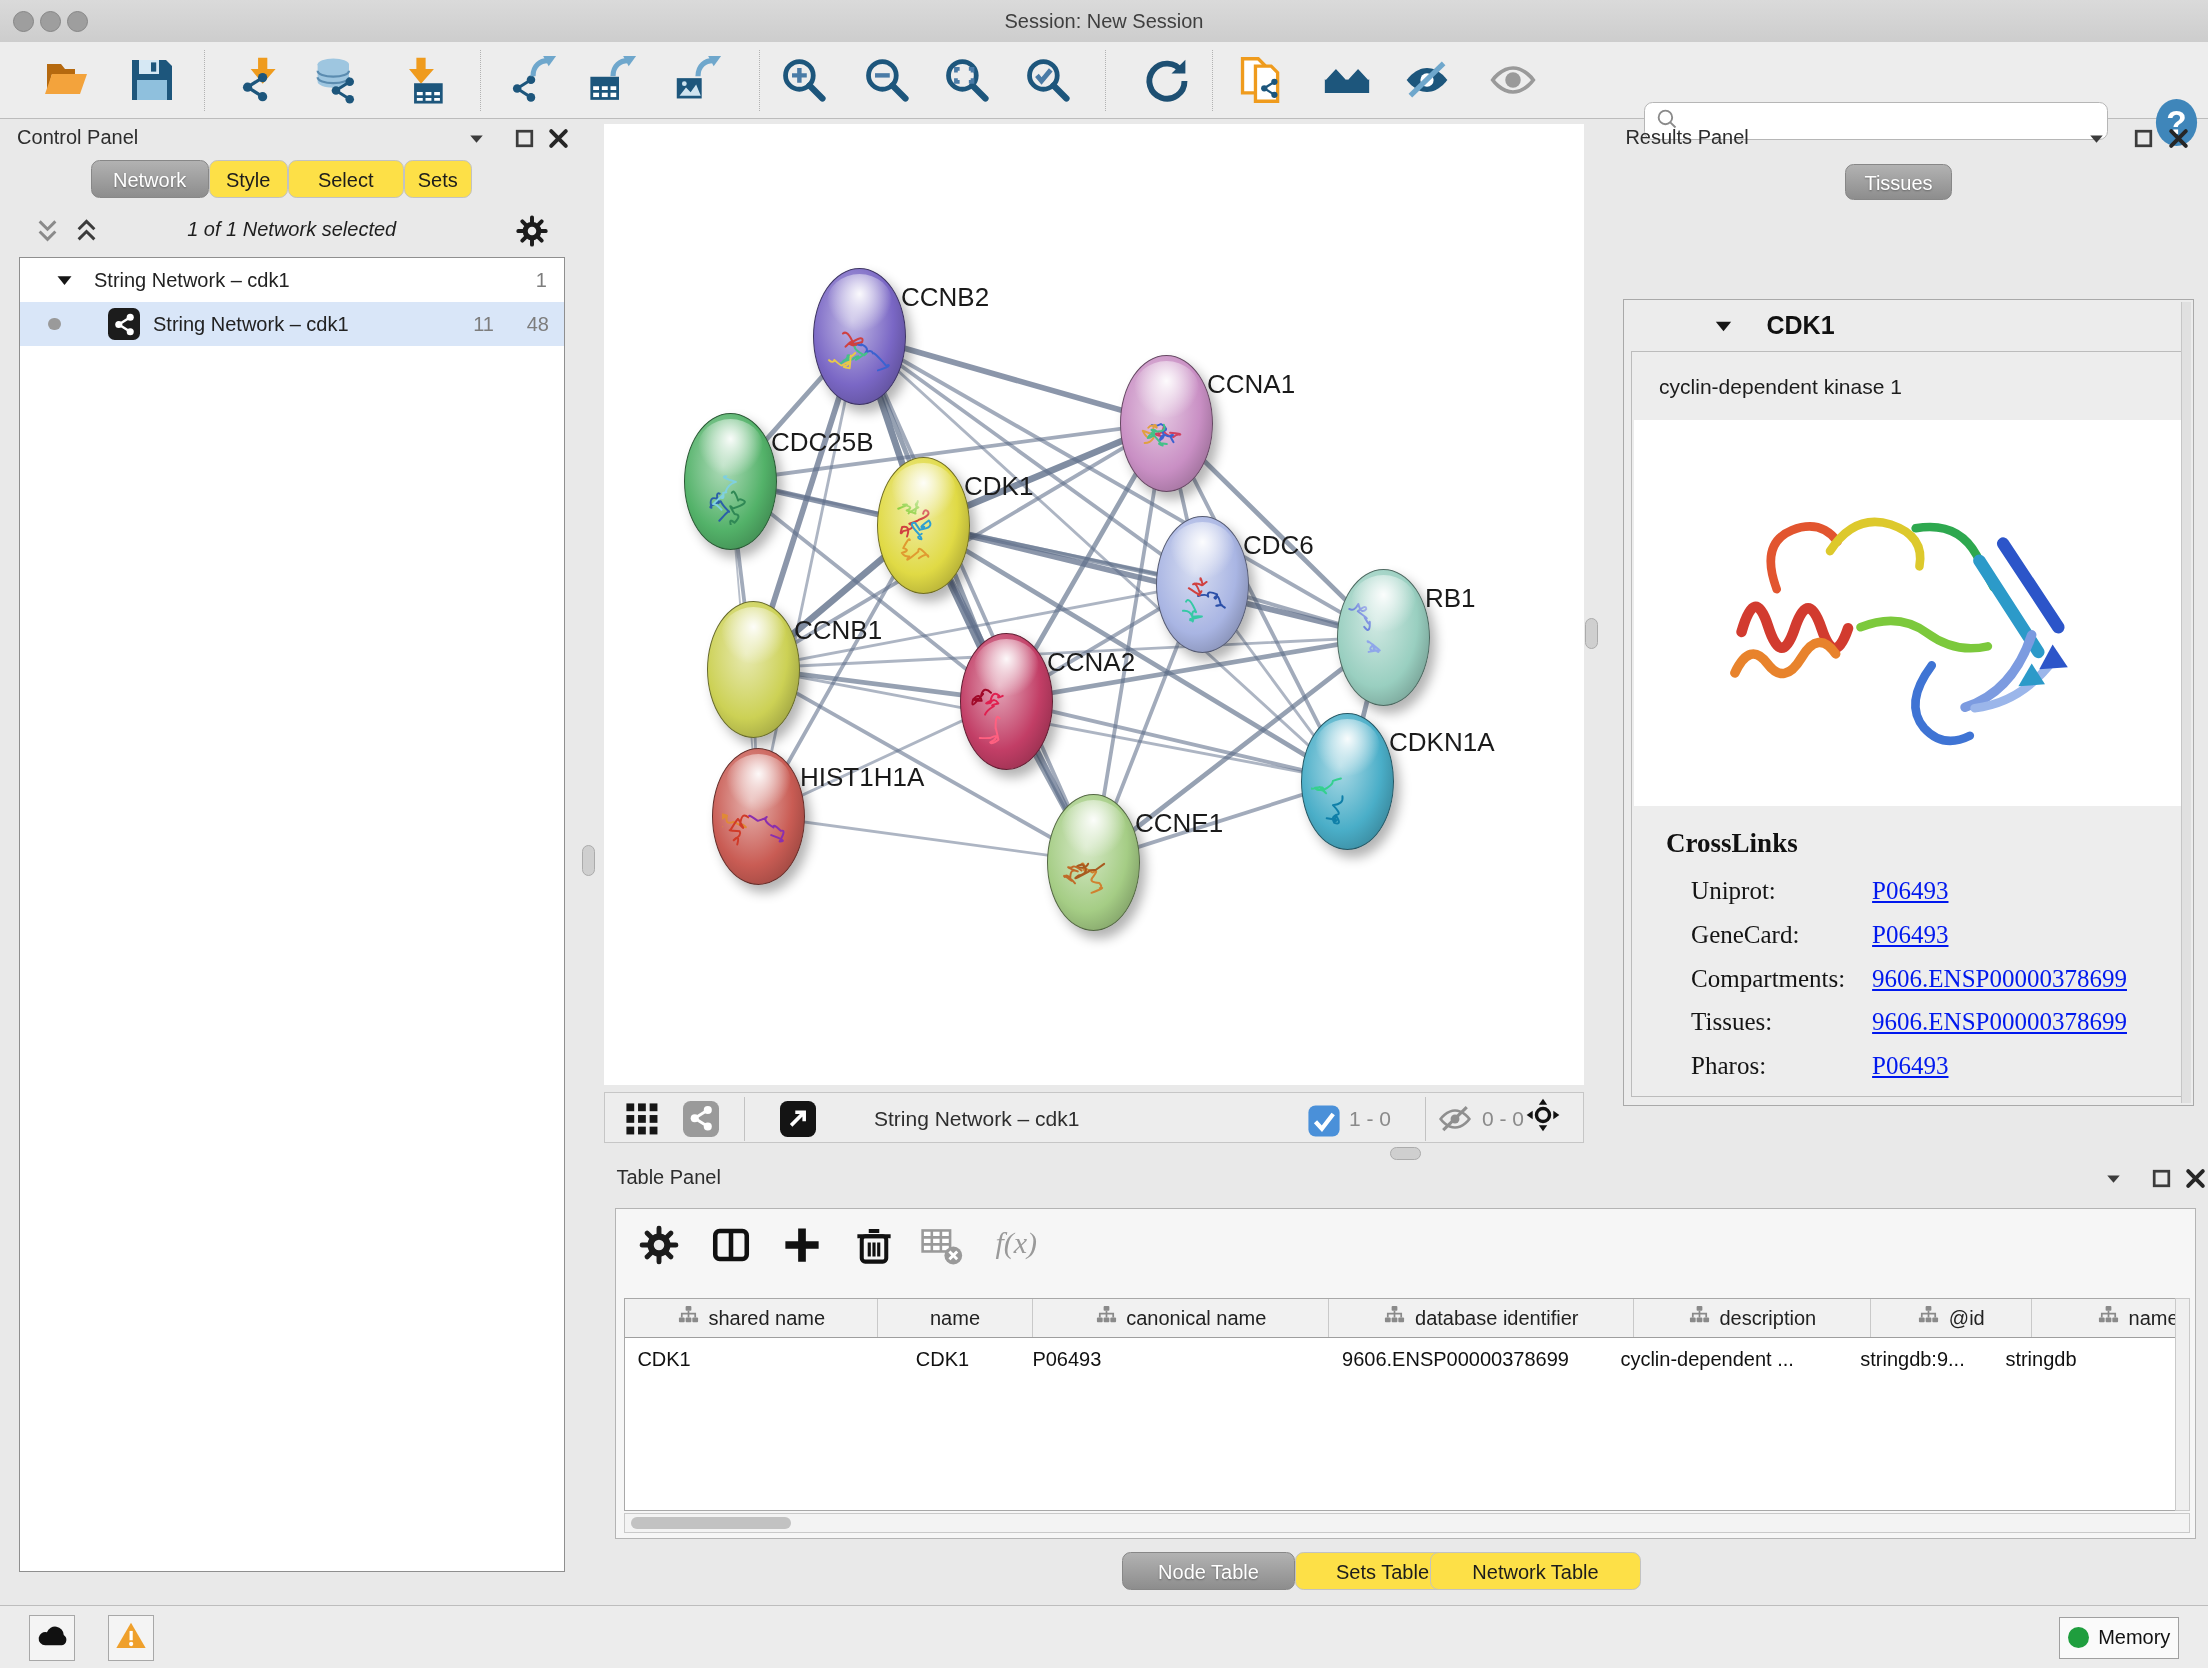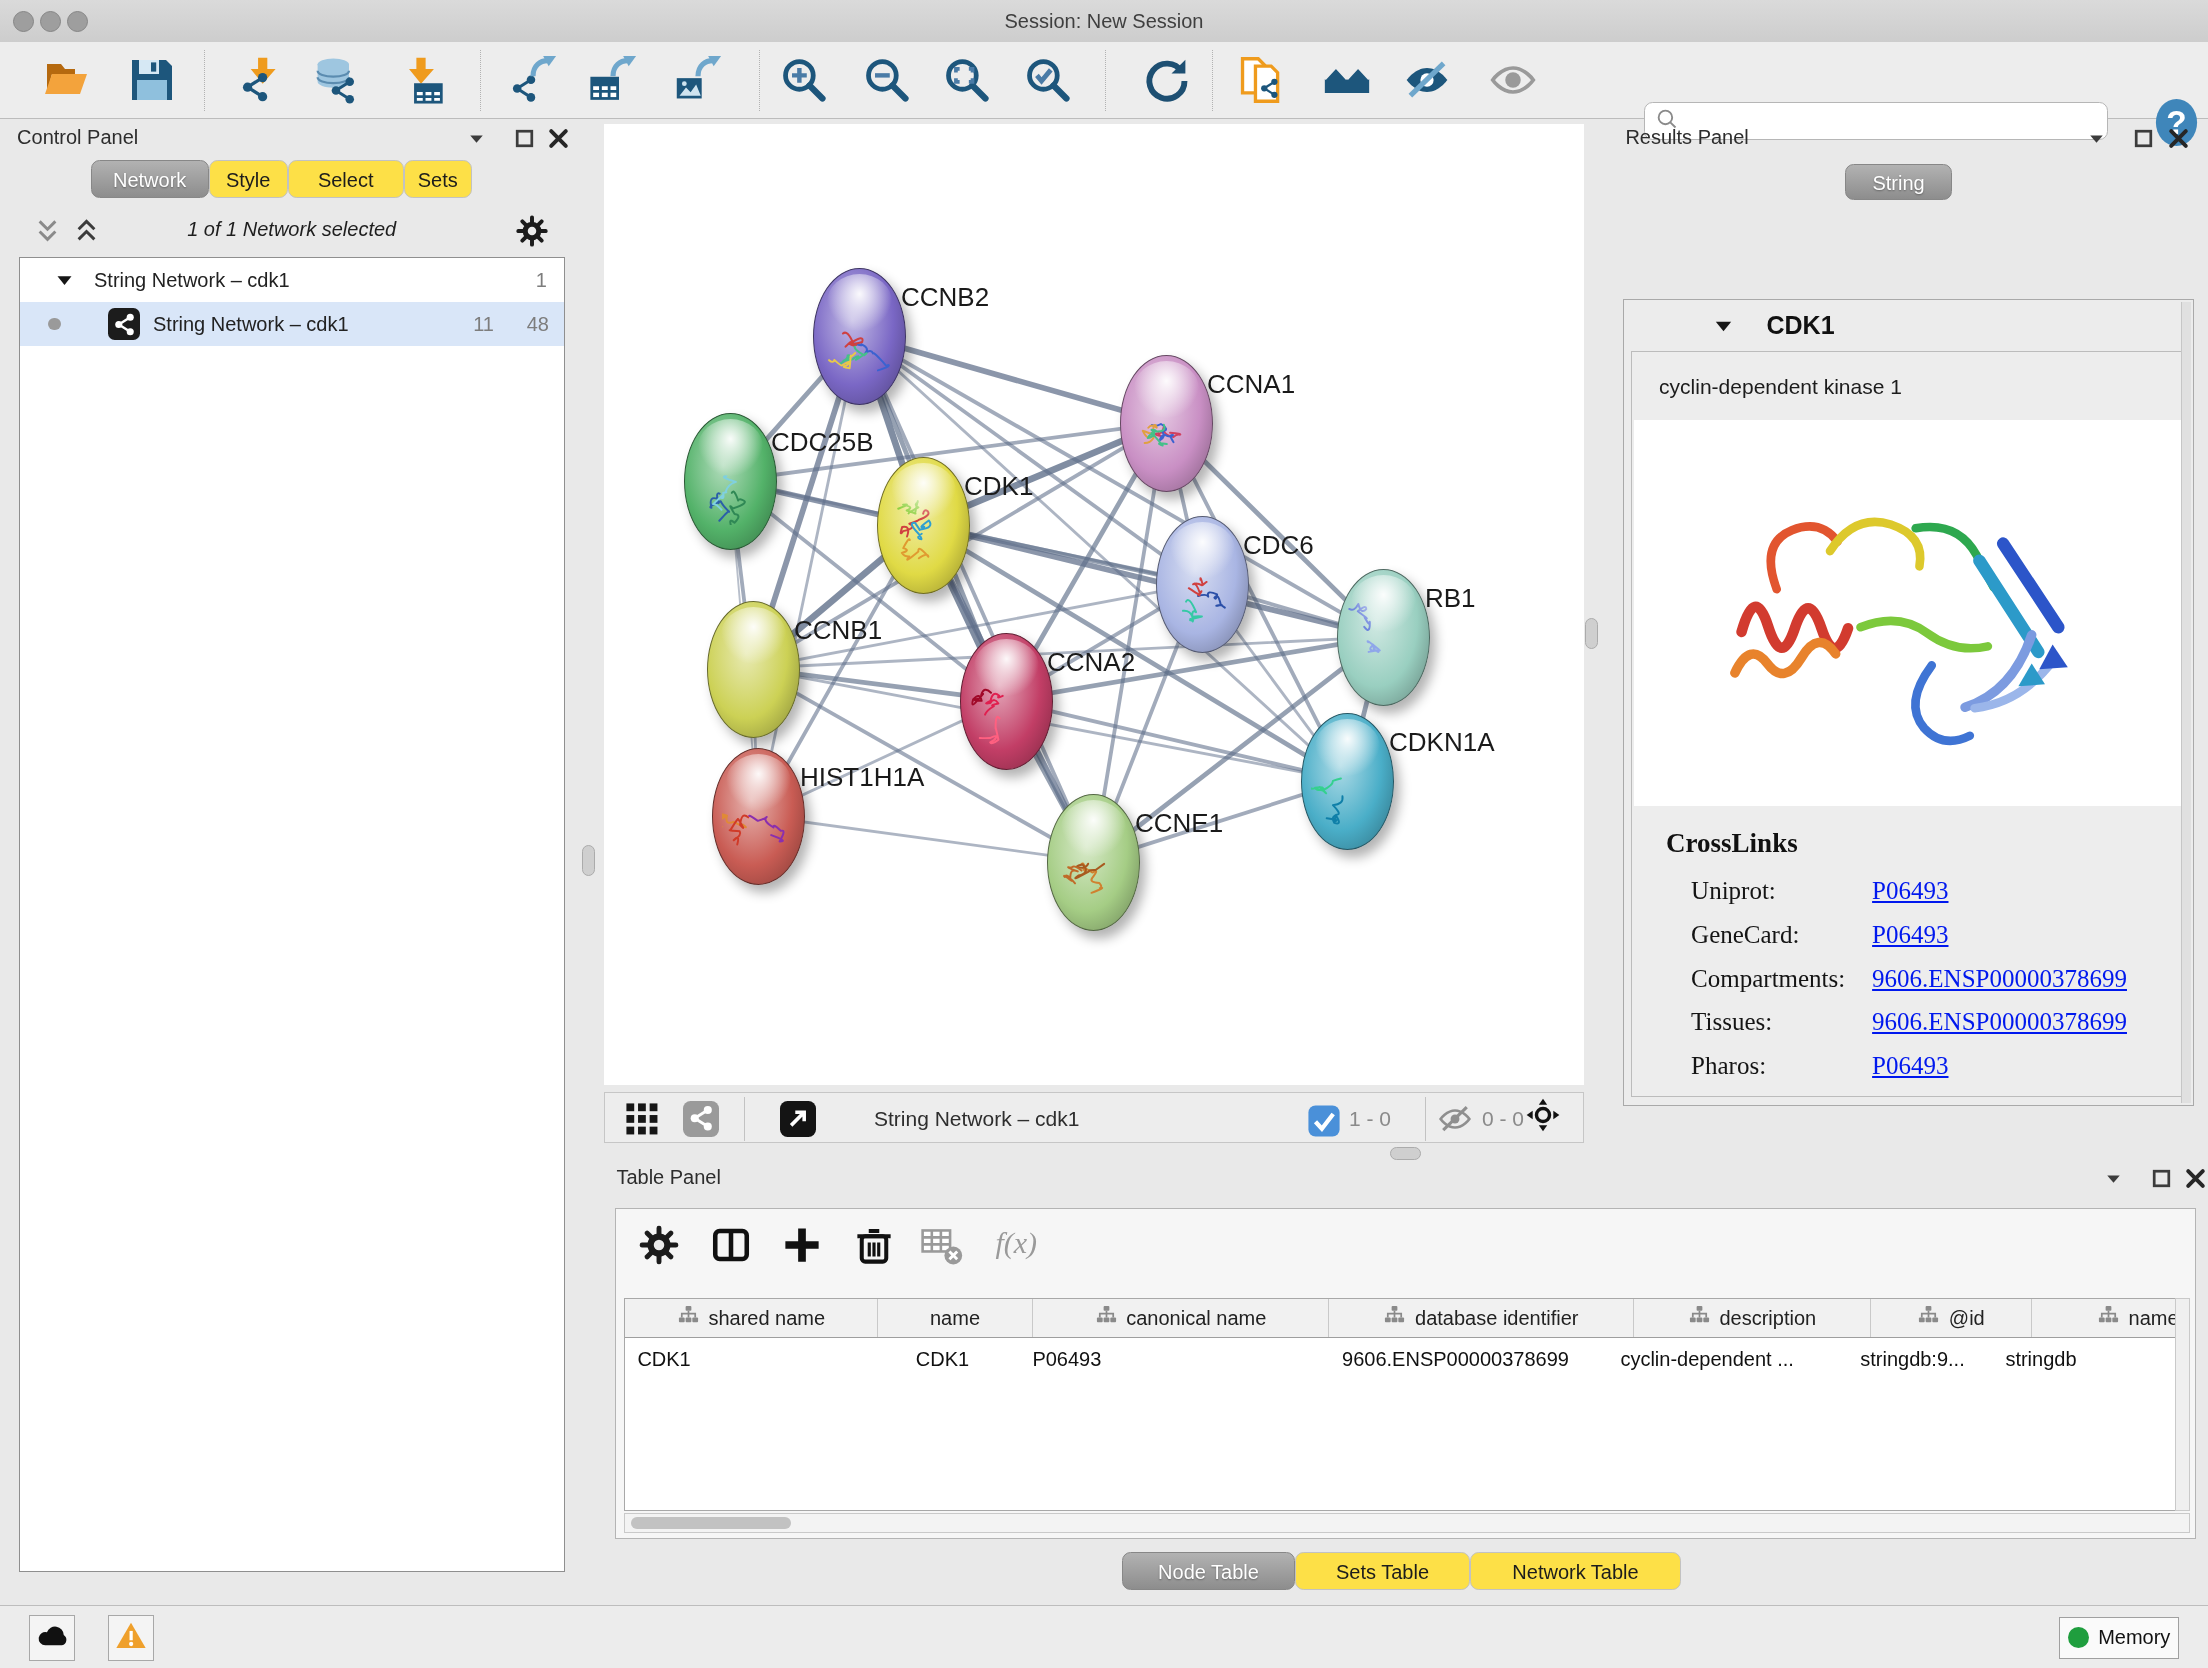--- a/index.html
+++ b/index.html
@@ -554,21 +554,21 @@
   <div class="panel-title abs" style="left:12.4px;top:3.8px">Results Panel</div>
   <span class="hdr-ic" style="left:471px;top:3.8px"><svg viewBox="0 0 24 24">
         <path d="M6 9l6 7 6-7z" fill="#3c3c3c"></path>
       </svg></span>
   <span class="hdr-ic" style="left:518px;top:3.8px"><svg viewBox="0 0 24 24">
         <rect x="5" y="5" width="14" height="14" fill="none" stroke="#3c3c3c" stroke-width="2.6"></rect>
       </svg></span>
   <span class="hdr-ic" style="left:553px;top:3.8px"><svg viewBox="0 0 24 24">
         <path d="M5 5L19 19M19 5L5 19" stroke="#262626" stroke-width="3.8" stroke-linecap="round"></path>
       </svg></span>
-  <div class="tab sel abs" style="left:232px;top:42px;width:107px;height:36px;line-height:36px">String</div>
+  <div class="tab sel abs" style="left:232px;top:42px;width:107px;height:36px;line-height:36px">Tissues</div>
   <div id="rp-box2">
     <span style="position:absolute;left:88px;top:15px;width:23px;height:23px"><svg viewBox="0 0 24 24">
           <path d="M4 7l8 10 8-10z" fill="#161616"></path>
         </svg></span>
     <div id="rp-protein-name">CDK1</div>
     <div id="rp-inner">
       <div id="rp-desc">cyclin-dependent kinase 1</div>
       <div id="rp-imgbox">
           <svg viewBox="0 0 460 370">
             <g fill="none" stroke-linecap="round">
@@ -733,21 +733,21 @@
       <div id="tp-row"><div class="td" style="width: 240px; text-align: left; padding-left: 12.4px;">CDK1</div><div class="td" style="width: 155px; text-align: center;">CDK1</div><div class="td" style="width: 283px; text-align: left; padding-left: 12.4px;">P06493</div><div class="td" style="width: 305px; text-align: center;">9606.ENSP00000378699</div><div class="td" style="width: 224px; text-align: left; padding-left: 12.4px;">cyclin-dependent ...</div><div class="td" style="width: 161px; text-align: center;">stringdb:9...</div><div class="td" style="width: 254px; text-align: left; padding-left: 12.4px;">stringdb</div></div>
     </div>
     <div id="tp-hscroll">
         <div id="tp-hthumb"></div>
       </div>
     <div id="tp-vscroll"></div>
   </div>
   <div id="tp-tabs">
       <div class="tab sel" style="left: 518px; top: 394px; width: 173px;">Node Table</div>
       <div class="tab" style="left: 691px; top: 394px; width: 175px;">Sets Table</div>
-      <div class="tab" style="left: 866px; top: 394px; width: 211px;">Network Table</div>
+      <div class="tab" style="left: 826px; top: 394px; width: 211px;">Network Table</div>
     </div>
 </div>
 
 <div id="status-bar" class="abs">
   <div class="sb-btn" style="left:28.5px">
       <span><svg viewBox="0 0 24 24">
           <path d="M7 19a5 5 0 1 1 1.2-9.85A6.5 6.5 0 0 1 20.8 11.2 4.3 4.3 0 0 1 19.5 19z" fill="#111"></path>
         </svg></span>
     </div>
   <div class="sb-btn" style="left:108px">

